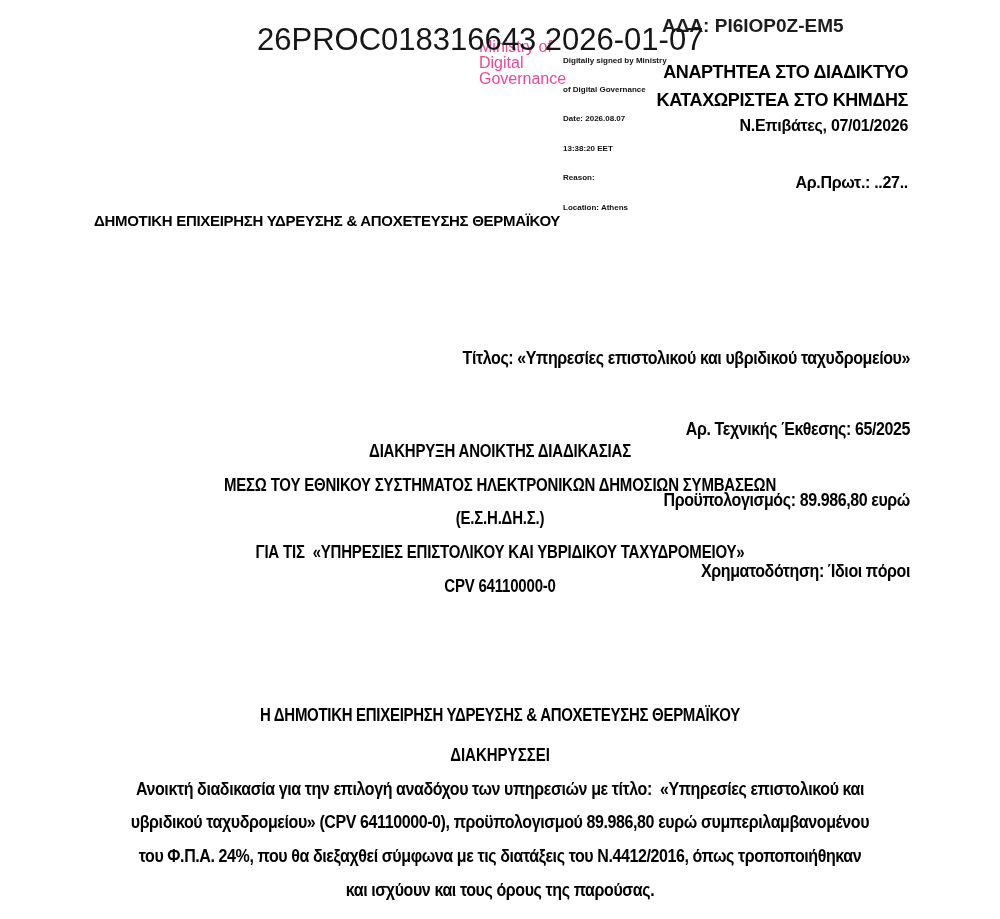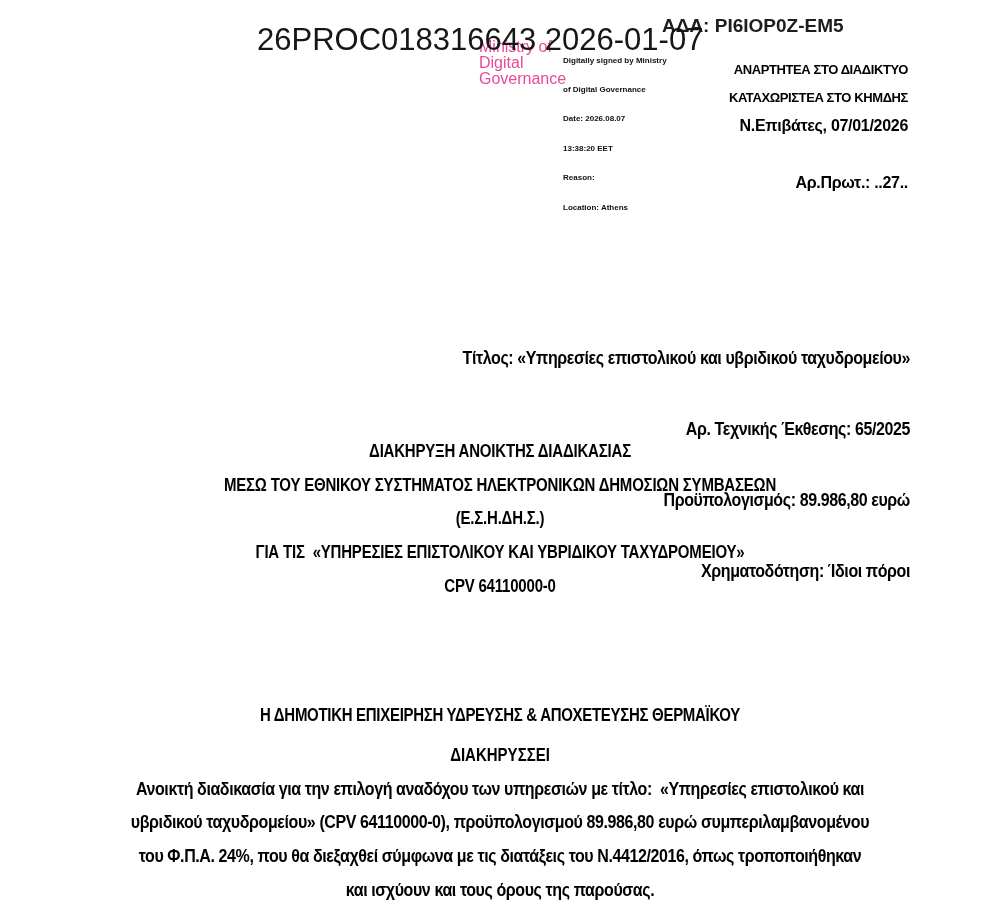--- a/index.html
+++ b/index.html
@@ -59,21 +59,21 @@
     color: #111;
     z-index: 1;
     white-space: pre;
   }
 
   
   .posting-1 { top: 62px; }
   .posting-2 { top: 90px; padding-left: 45px; }
   .posting-line {
     right: 92px;
-    font-size: 13px;
+    font-size: 18px;
     font-weight: 700;
     letter-spacing: -0.4px;
     white-space: pre;
     text-align: center;
   }
   .place-date {
     right: 92px;
     top: 117px;
     font-size: 16px;
     font-weight: 700;
@@ -189,20 +189,21 @@
 <div class="abs protocol-header">26PROC018316643 2026-01-07</div>
 
 <div class="abs ada-code">ΑΔΑ: PI6IOP0Z-EM5</div>
 
 <div class="abs posting-line posting-1">ΑΝΑΡΤΗΤΕΑ ΣΤΟ ΔΙΑΔΙΚΤΥΟ</div>
 <div class="abs posting-line posting-2">ΚΑΤΑΧΩΡΙΣΤΕΑ ΣΤΟ ΚΗΜΔΗΣ</div>
 <div class="abs place-date">Ν.Επιβάτες, 07/01/2026</div>
 <div class="abs protocol-no">Αρ.Πρωτ.: ..27..</div>
 
 <div class="abs authority">
+  <div>ΔΗΜΟΤΙΚΗ ΕΠΙΧΕΙΡΗΣΗ ΥΔΡΕΥΣΗΣ &amp; ΑΠΟΧΕΤΕΥΣΗΣ ΘΕΡΜΑΪΚΟΥ</div>
 </div>
 
 <div class="abs project">
   <div>Τίτλος: «Υπηρεσίες επιστολικού και υβριδικού ταχυδρομείου»</div>
   <div>Αρ. Τεχνικής Έκθεσης: 65/2025</div>
   <div>Προϋπολογισμός: 89.986,80 ευρώ</div>
   <div>Χρηματοδότηση: Ίδιοι πόροι</div>
 </div>
 
 <div class="abs main-heading">

